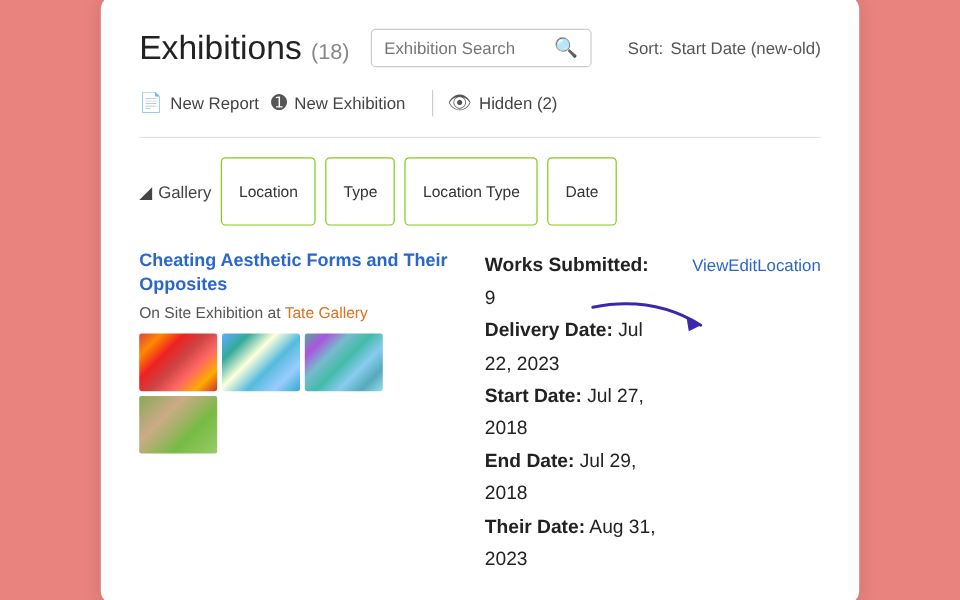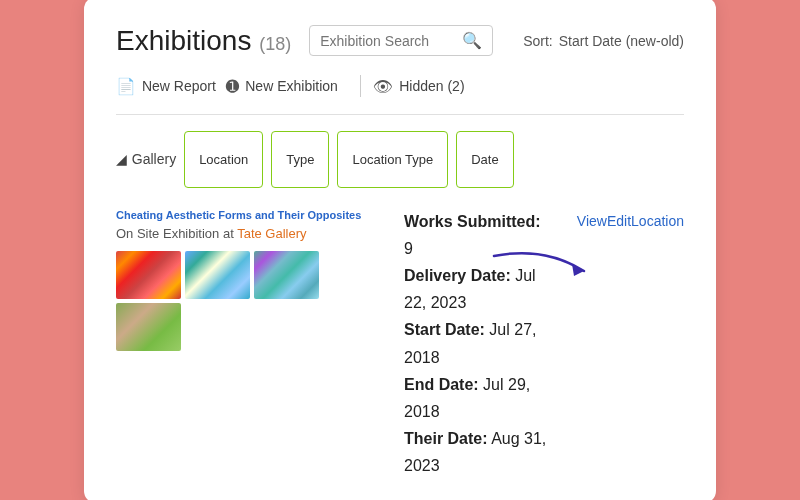--- a/index.html
+++ b/index.html
@@ -134,21 +134,21 @@
     
     .exhibition-item {
       display: flex;
       gap: 28px;
       align-items: flex-start;
     }
     .exhibition-left {
       flex: 0 0 260px;
     }
     .exhibition-title {
-      font-size: 11px;
+      font-size: 15px;
       color: #2a67c9;
       font-weight: 600;
       cursor: pointer;
       margin-bottom: 4px;
       line-height: 1.35;
     }
     .exhibition-subtitle {
       font-size: 13px;
       color: #555;
       margin-bottom: 10px;

